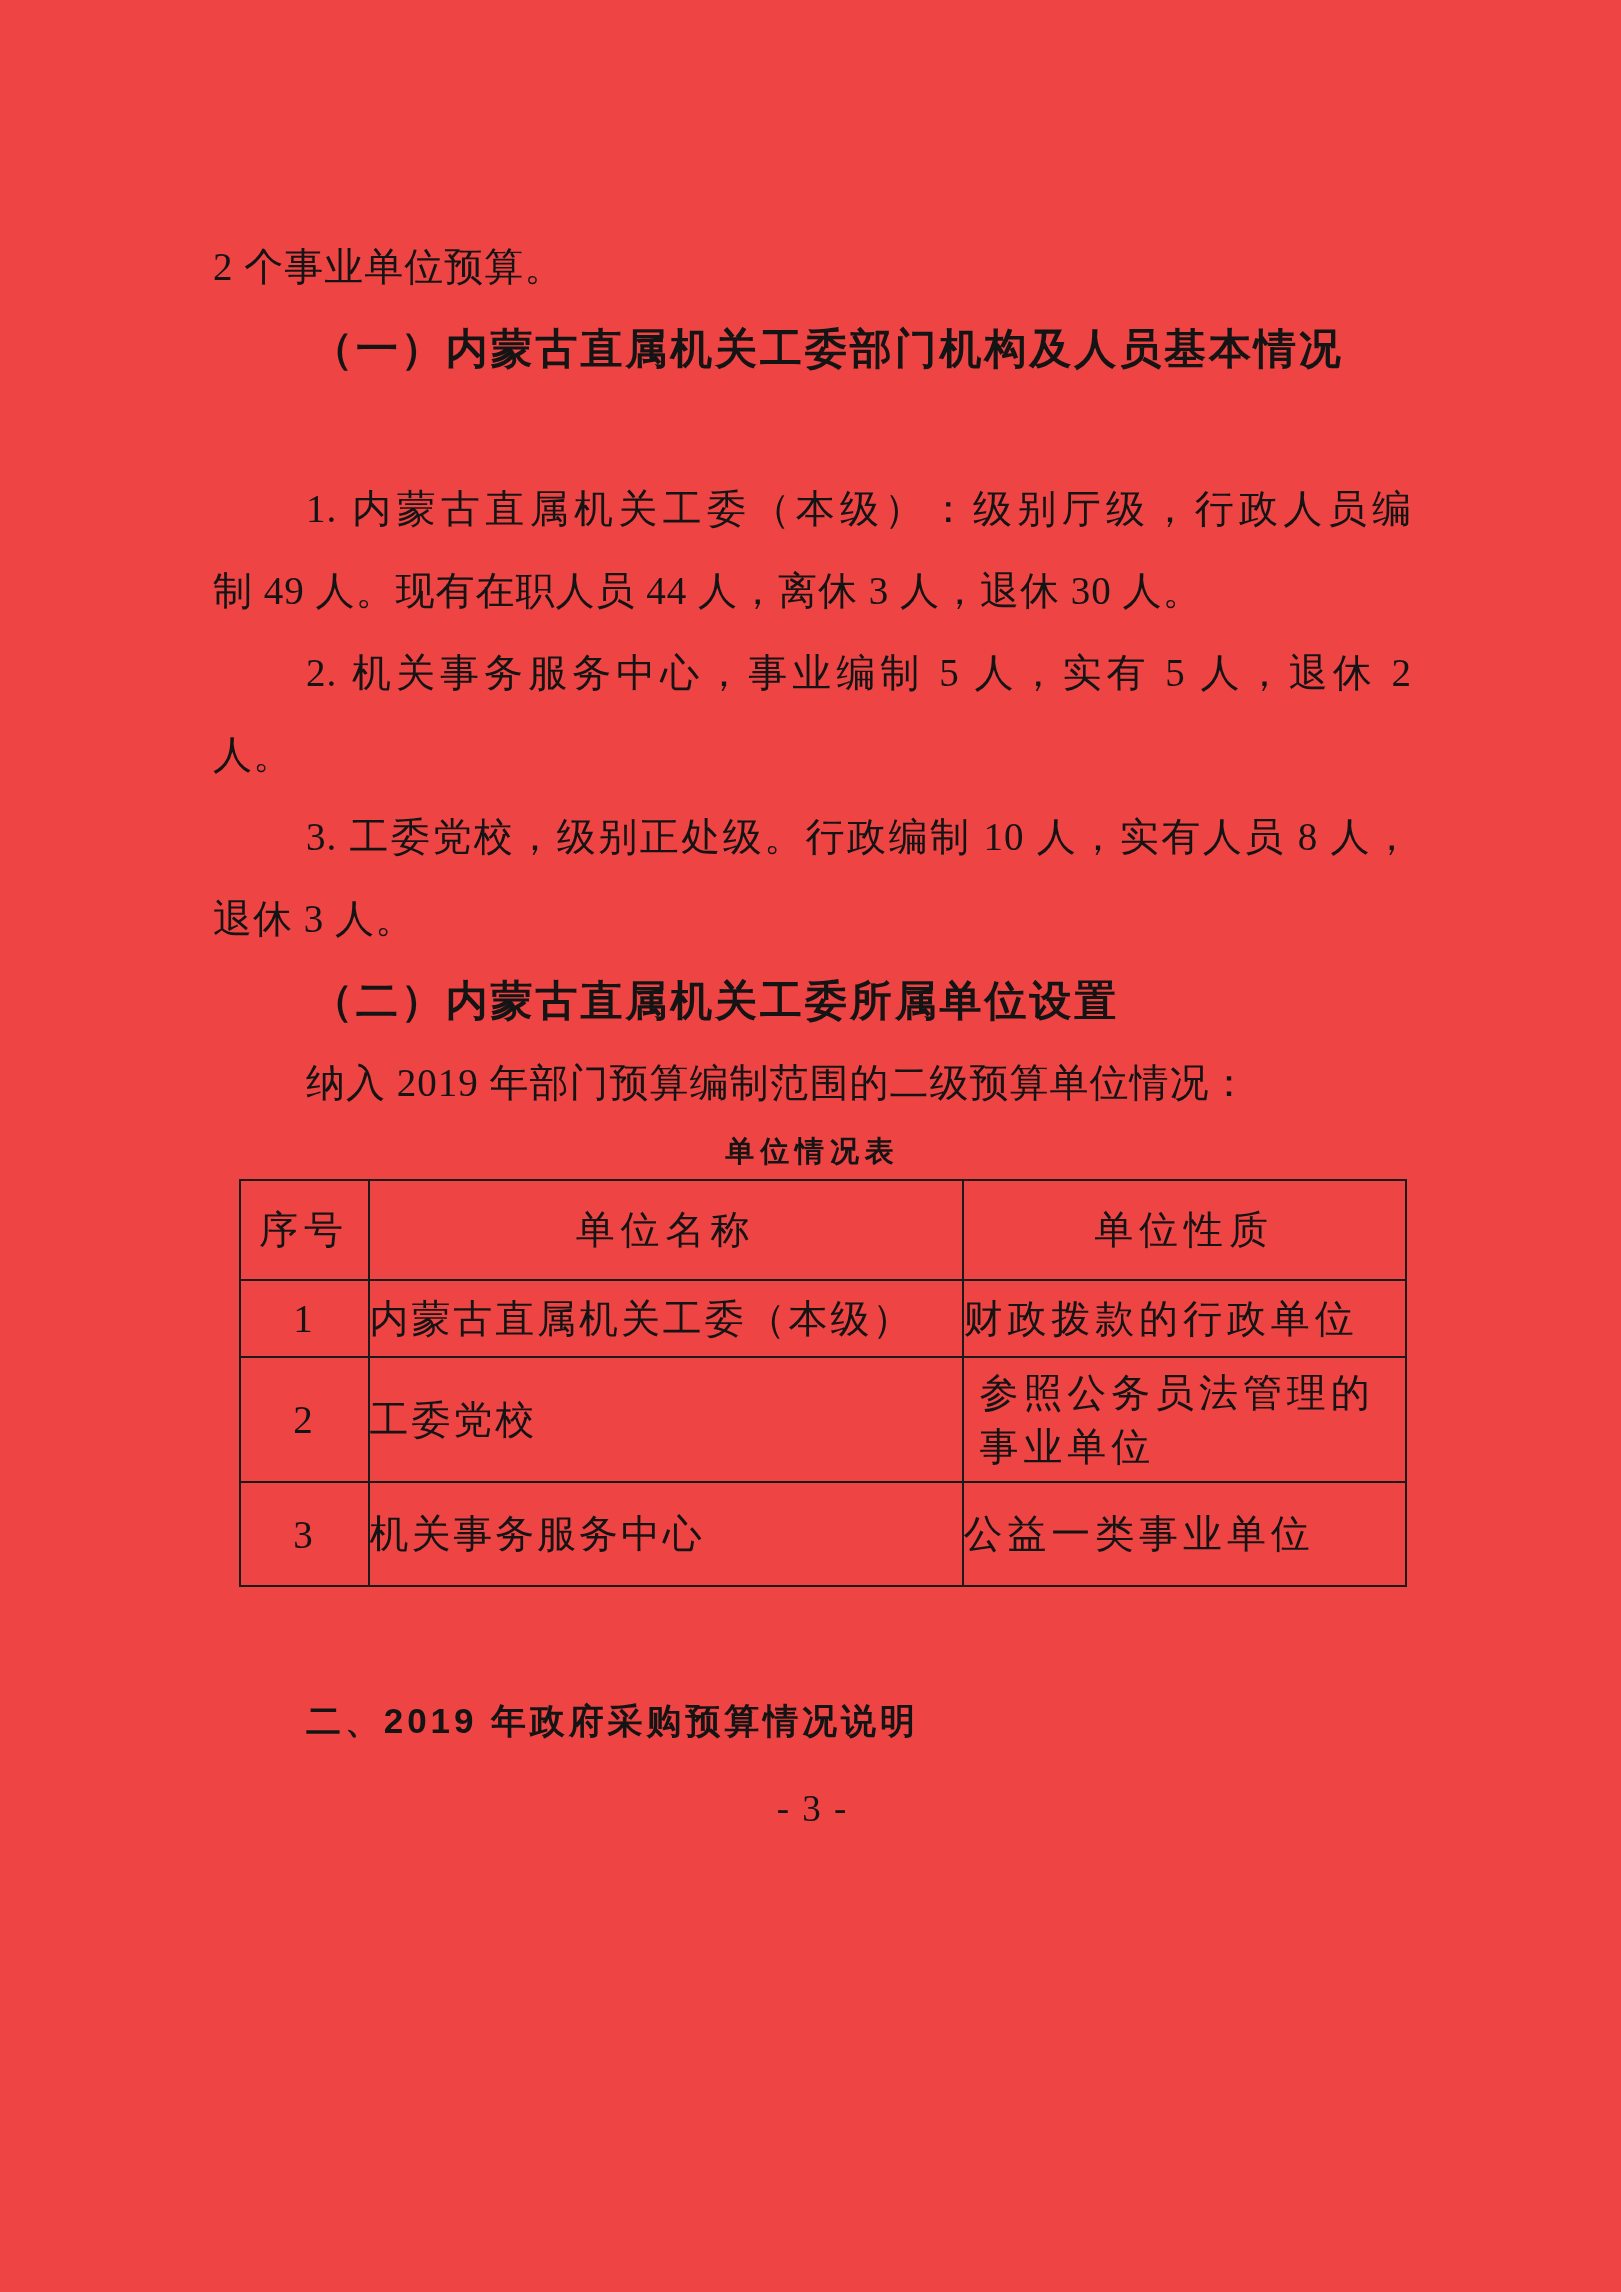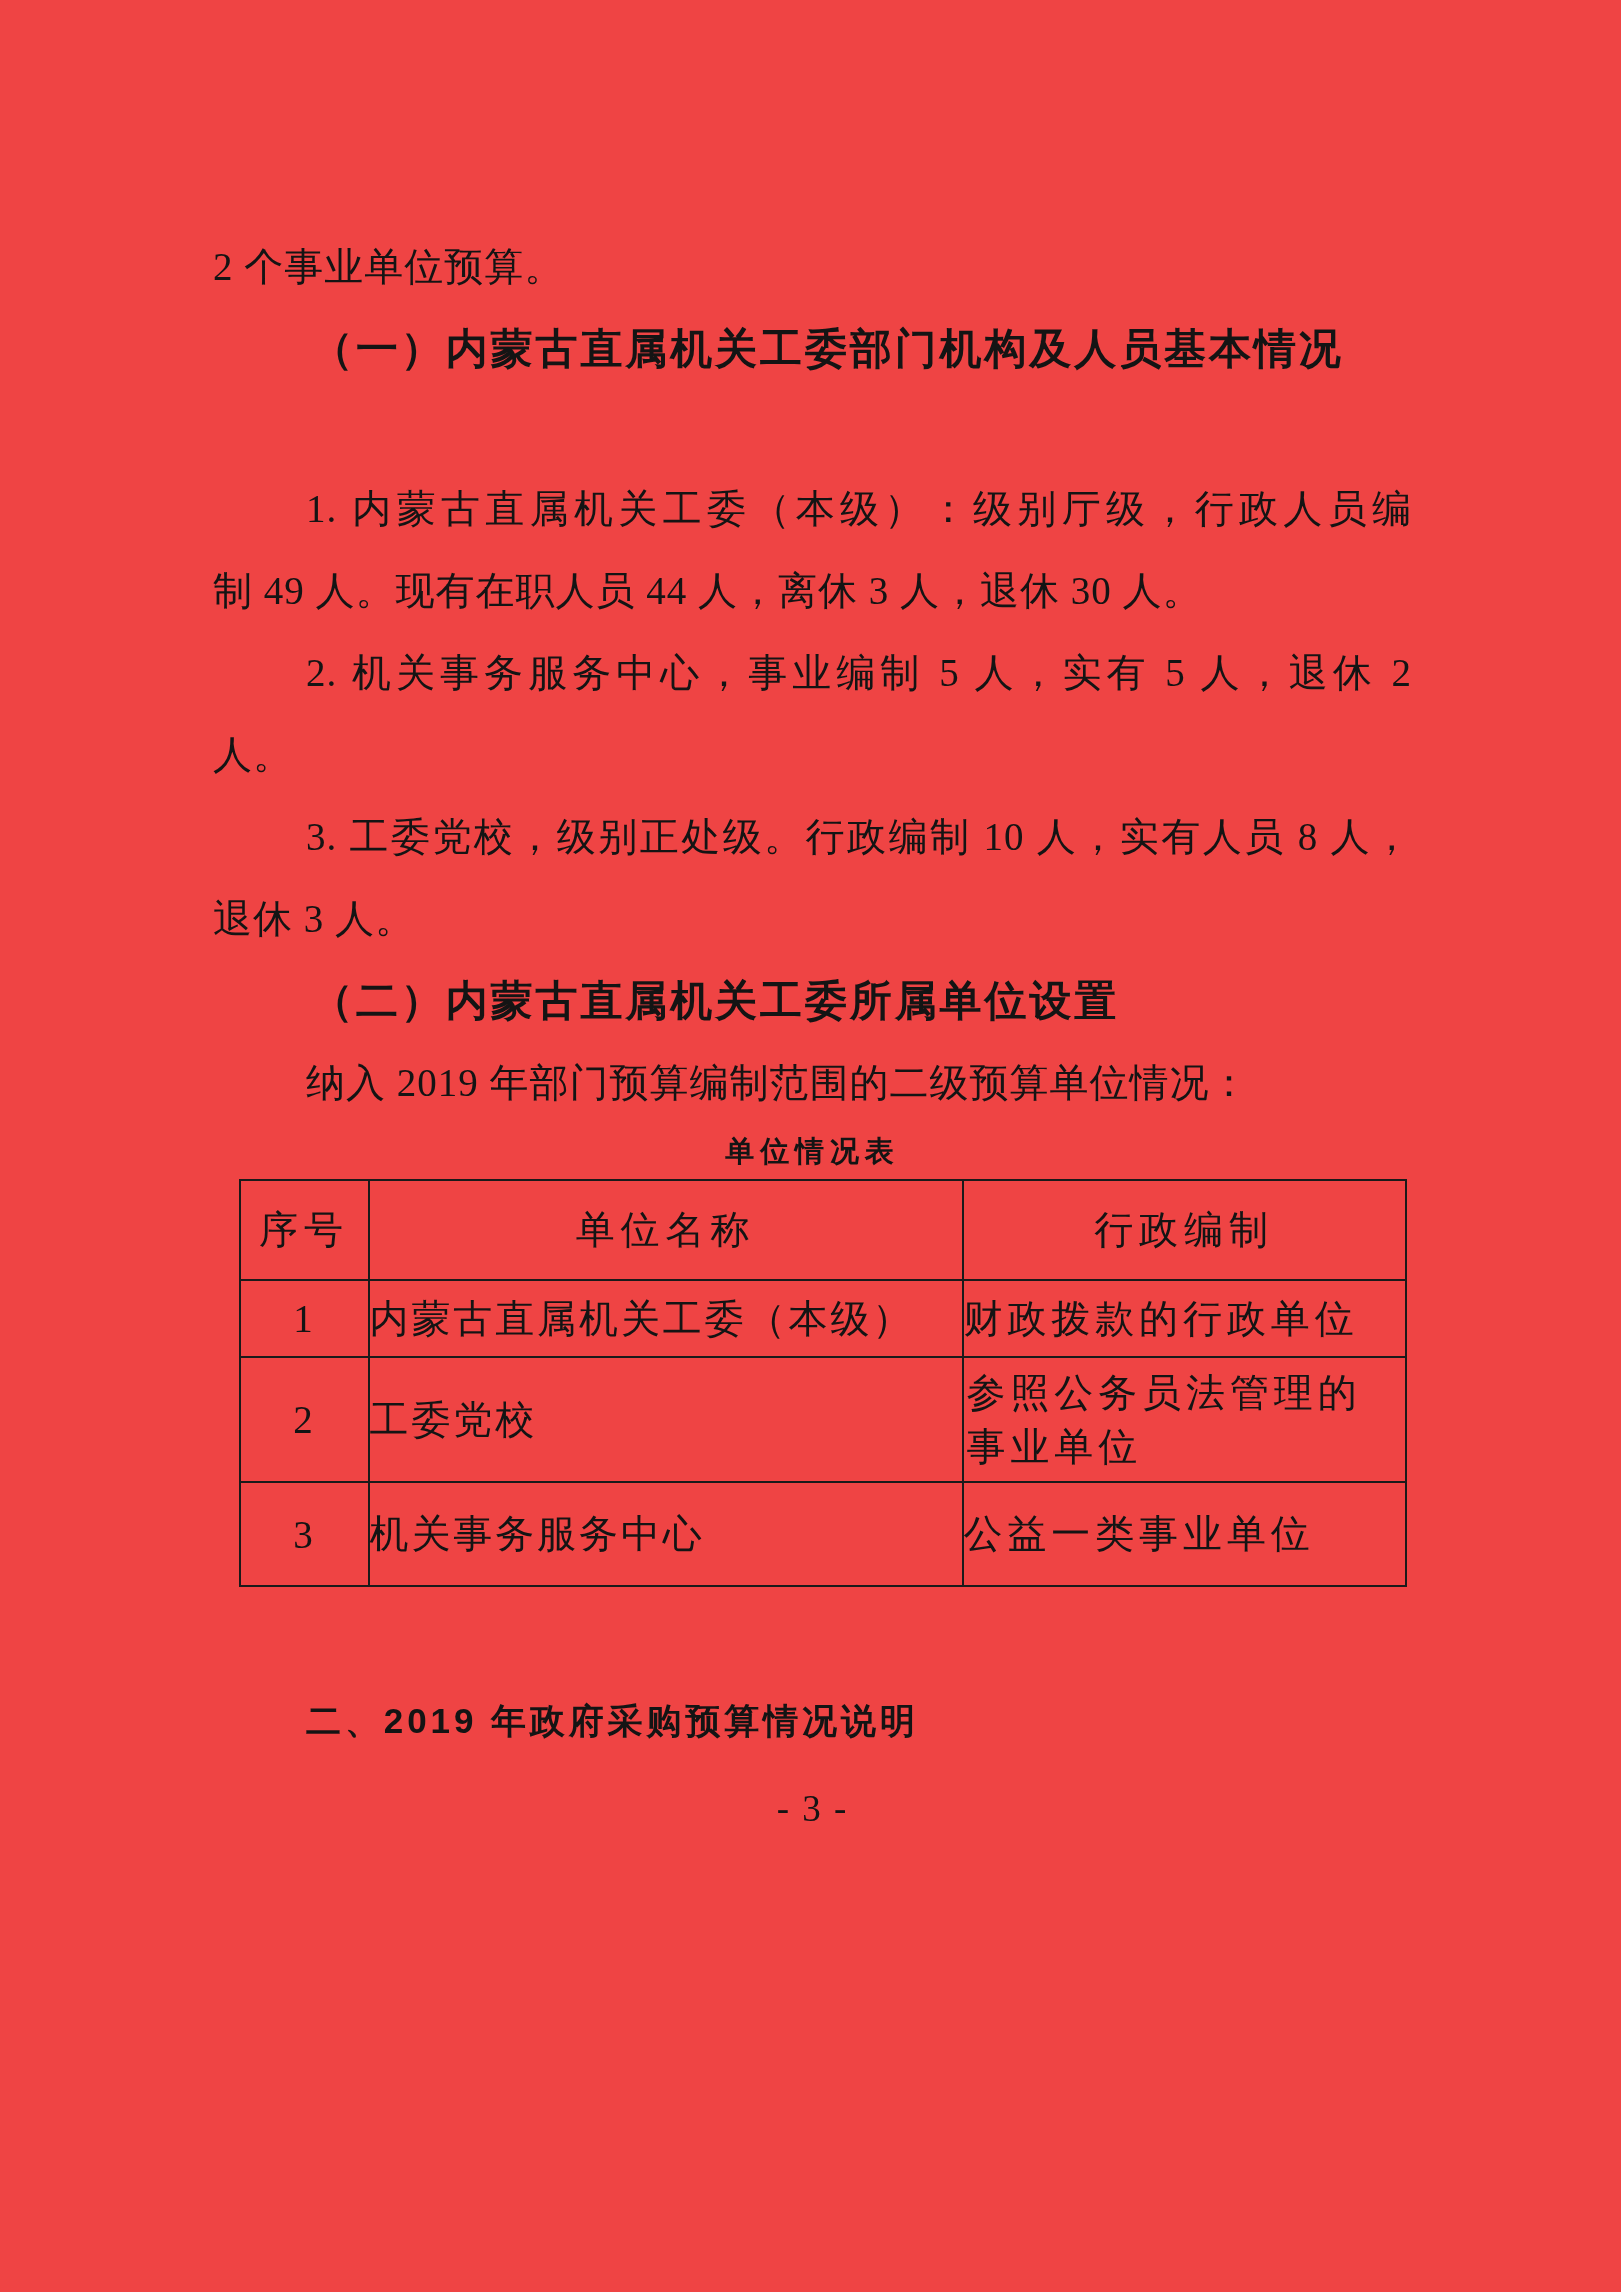--- a/index.html
+++ b/index.html
@@ -70,21 +70,21 @@
   .col-num    { width:129px; }
   .col-name   { width:594px; }
   .col-nature { width:443px; }
   tr.hrow td  { height:98px; text-align:center; letter-spacing:5.9px; }
   tr.r1 td { height:75px; }
   tr.r2 td { height:123px; }
   tr.r3 td { height:102px; }
   td.c-num  { text-align:center; letter-spacing:2px; }
   td.c-name { text-align:left; padding-left:19.6px; letter-spacing:2.9px; }
   td.c-nature { letter-spacing:4.9px; line-height:54px; }
-  td.c-nature.left { text-align:left; padding-left:3px;border-radius:19px; }
+  td.c-nature.left { text-align:left; padding-left:16px;border-radius:19px; }
   .p2019 .tline { line-height:76px; }
   .pagenum {
     margin-top:24.5px;
     font-size:37px;
     line-height:43px;
     letter-spacing:2px;
     text-align:center;
   }
 </style>
 </head>
@@ -121,21 +121,21 @@
     <table class="units">
       <colgroup>
         <col class="col-num">
         <col class="col-name">
         <col class="col-nature">
       </colgroup>
       <tbody>
         <tr class="hrow">
           <td>序号</td>
           <td>单位名称</td>
-          <td>行政编制</td>
+          <td>单位性质</td>
         </tr>
         <tr class="r1">
           <td class="c-num">1</td>
           <td class="c-name">内蒙古直属机关工委（本级）</td>
           <td class="c-nature">财政拨款的行政单位</td>
         </tr>
         <tr class="r2">
           <td class="c-num">2</td>
           <td class="c-name">工委党校</td>
           <td class="c-nature left">参照公务员法管理的事业单位</td>

